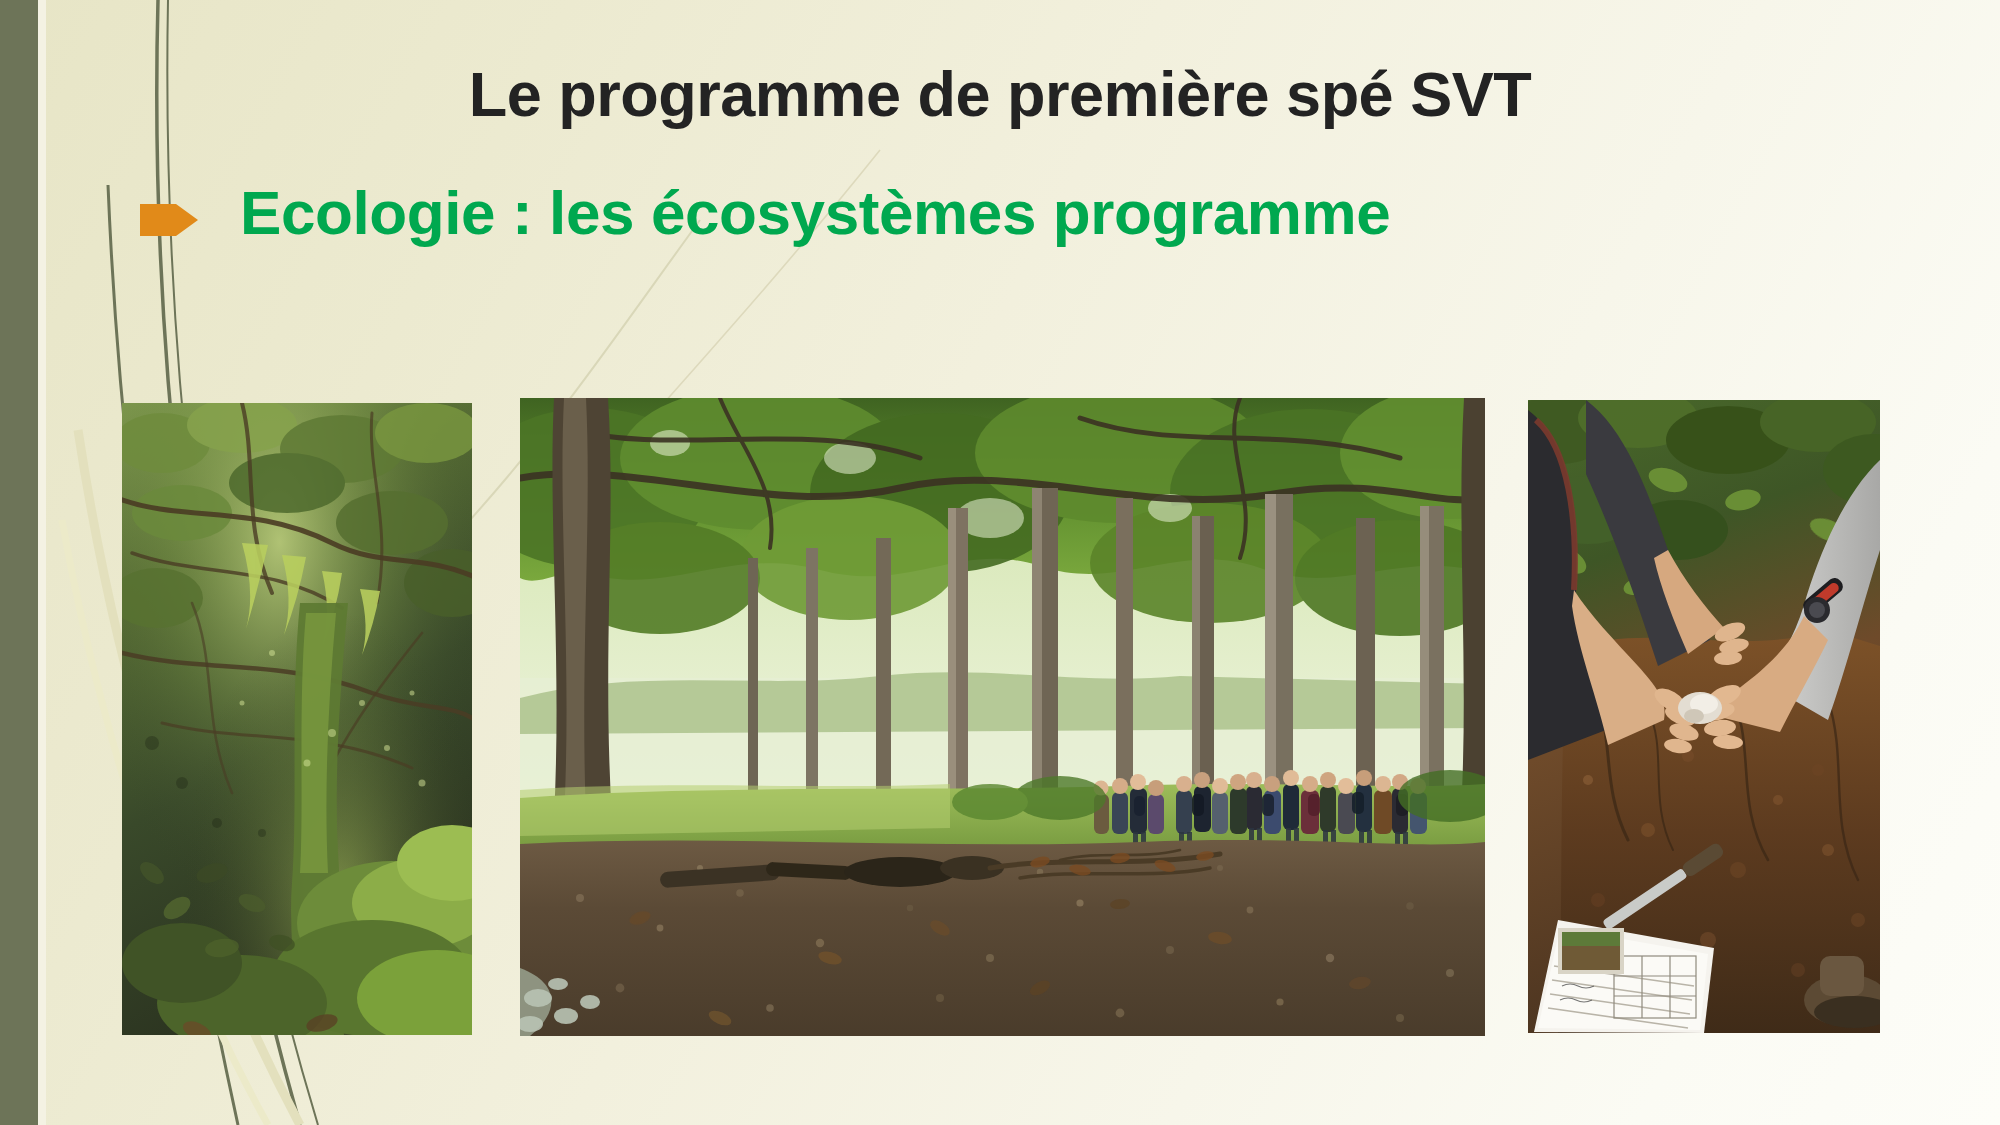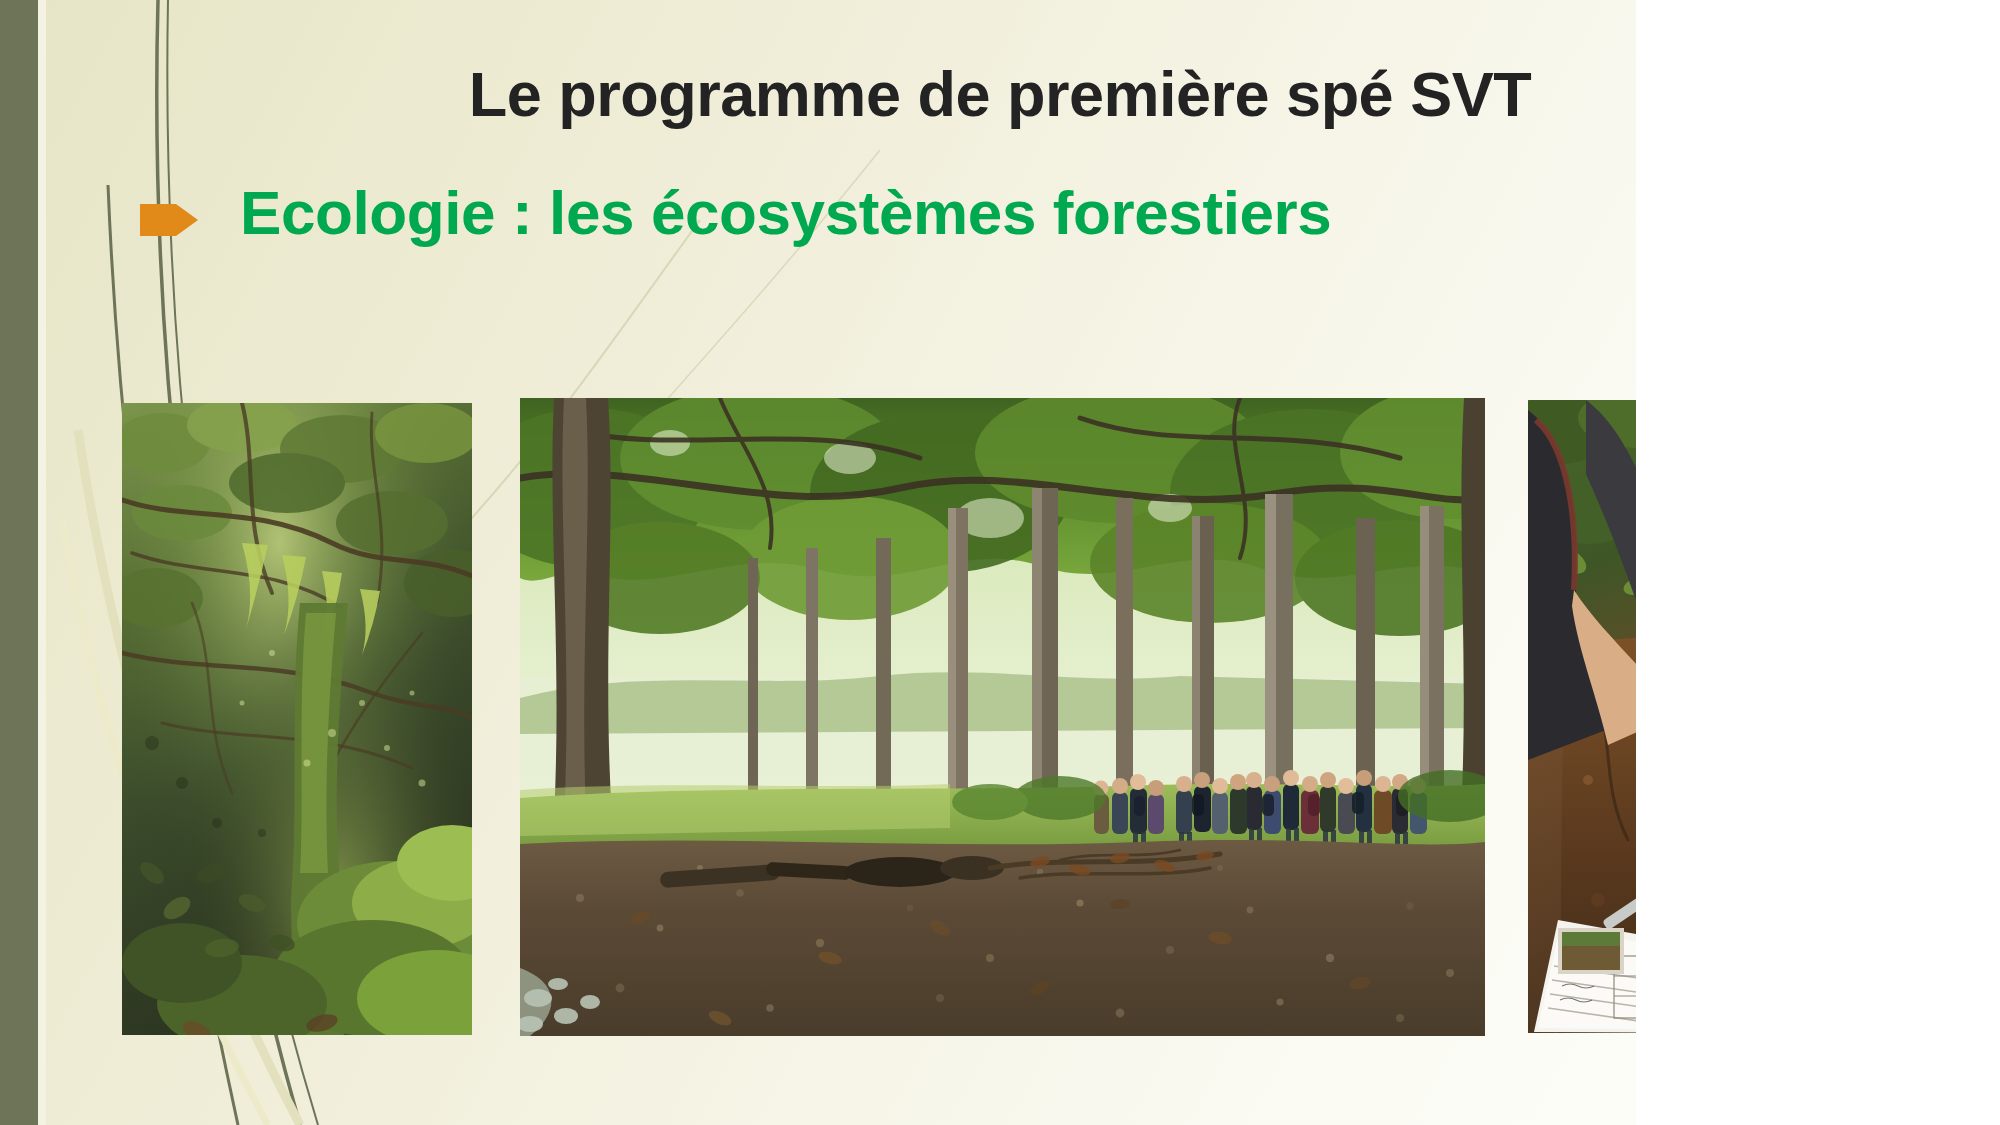--- a/index.html
+++ b/index.html
@@ -6,21 +6,21 @@
     margin: 0;
     padding: 0;
     background: #ffffff;
   }
   body {
     font-family: "Liberation Sans", sans-serif;
   }
 
   #slide {
     position: relative;
-    width: 1636px;
+    width: 2000px;
     height: 1125px;
     overflow: hidden;
     background: linear-gradient(118deg, #e7e5c6 0%, #ecead0 22%, #f2f0dd 45%, #f7f6ea 68%, #fbfbf4 86%, #fdfdf8 100%);
   }
 
   
   .left-bar {
     position: absolute;
     left: 0;
     top: 0;
@@ -112,21 +112,21 @@
     <path d="M 700 220 C 620 330, 560 420, 470 520" fill="none" stroke="#d9d7b8" stroke-width="2"></path>
     <path d="M 880 150 C 800 250, 720 340, 640 430" fill="none" stroke="#ddd9bc" stroke-width="1.6"></path>
   </svg>
 
   <div class="title">Le programme de première spé SVT</div>
 
   <div class="subtitle-row">
     <svg class="bullet-arrow" viewBox="0 0 58 40">
       <path d="M 0 4 L 36 4 L 58 20 L 36 36 L 0 36 Z" fill="#e18a19"></path>
     </svg>
-    <div class="subtitle-text">Ecologie : les écosystèmes forestiers</div>
+    <div class="subtitle-text">Ecologie : les écosystèmes programme</div>
   </div>
 
   <div class="photo" id="photo-left">
     <svg viewBox="0 0 350 632" preserveAspectRatio="none">
       <defs>
         <linearGradient id="pl-bg" x1="0" y1="0" x2="0.3" y2="1">
           <stop offset="0%" stop-color="#7f9a4e"></stop>
           <stop offset="30%" stop-color="#546a33"></stop>
           <stop offset="62%" stop-color="#39492a"></stop>
           <stop offset="100%" stop-color="#2b3320"></stop>

